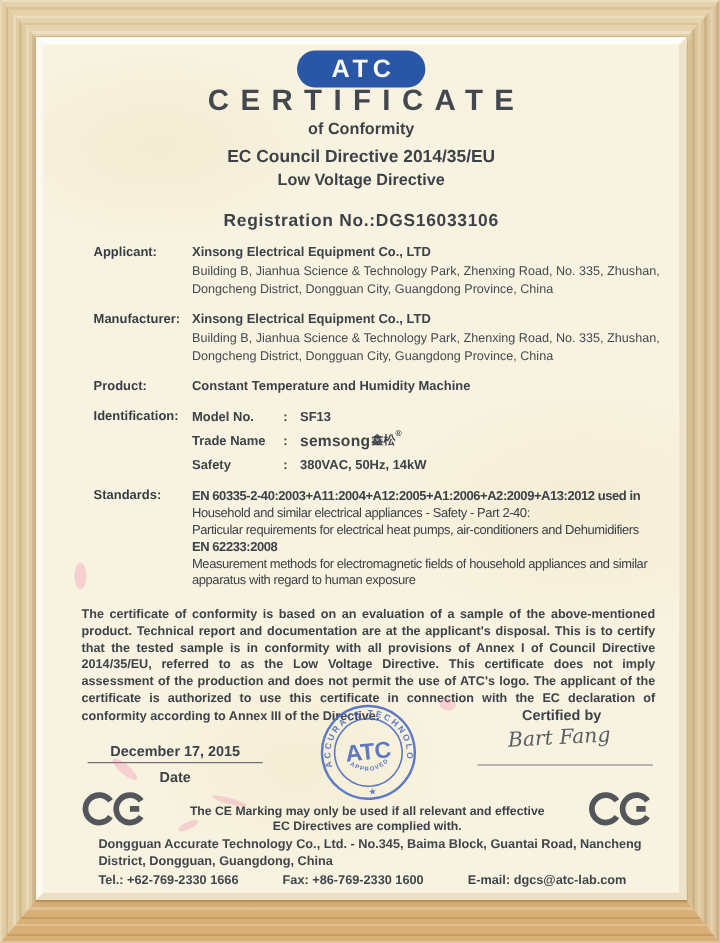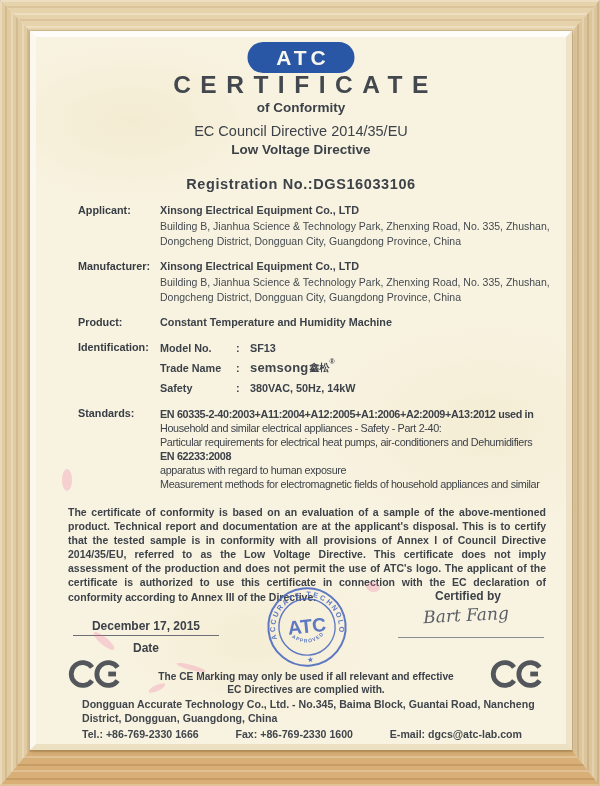--- a/index.html
+++ b/index.html
@@ -41,21 +41,21 @@
   .center { text-align:center; }
 
   
   .logo-pill { position:absolute; top:5px; left:50%; transform:translateX(-50%);
     width:107px; height:31px; border-radius:16px; background:#2a57a5; z-index:2;
     display:flex; align-items:center; justify-content:center; }
   .logo-pill span { color:#f7f6ef; font-weight:bold; font-size:21px; letter-spacing:4px; padding-left:4px; }
   .cert-title { position:absolute; top:34px; left:0; right:0; z-index:1;
     font-size:24.5px; font-weight:bold; letter-spacing:9.5px; padding-left:9px; color:#43484e; }
   .sub1 { position:absolute; top:63px;  left:0; right:0; font-size:13.5px; font-weight:bold; }
-  .sub2 { position:absolute; top:86px;  left:0; right:0; font-size:14.5px; font-weight:normal; }
+  .sub2 { position:absolute; top:86px;  left:0; right:0; font-size:14.5px; font-weight:bold; }
   .sub3 { position:absolute; top:105px; left:0; right:0; font-size:13.5px; font-weight:bold; }
   .reg  { position:absolute; top:139px; left:0; right:0; font-size:14.5px; font-weight:bold; letter-spacing:.6px; }
 
   
   .info { position:absolute; top:167px; left:42px; right:14px; }
   .row { display:grid; grid-template-columns:82px 1fr; }
   .row-label { font-size:10.8px; font-weight:bold; color:#383d44; }
   .co-name { font-size:10.8px; font-weight:bold; }
   .co-addr { font-size:10.5px; line-height:14.5px; margin-top:3px; color:#454a50; }
   .mb12 { margin-bottom:12px; } .mb13 { margin-bottom:13px; }
@@ -170,22 +170,22 @@
         </div>
       </div>
 
       <div class="row">
         <div class="row-label">Standards:</div>
         <div class="std-lines">
           <div class="std-b">EN 60335-2-40:2003+A11:2004+A12:2005+A1:2006+A2:2009+A13:2012 used in</div>
           <div>Household and similar electrical appliances - Safety - Part 2-40:</div>
           <div>Particular requirements for electrical heat pumps, air-conditioners and Dehumidifiers</div>
           <div class="std-b">EN 62233:2008</div>
+          <div>Measurement methods for electromagnetic fields of household appliances and similar</div>
           <div>apparatus with regard to human exposure</div>
-          <div>Measurement methods for electromagnetic fields of household appliances and similar</div>
         </div>
       </div>
     </div>
 
     <div class="decl">The certificate of conformity is based on an evaluation of a sample of the above-mentioned product. Technical report and documentation are at the applicant's disposal. This is to certify that the tested sample is in conformity with all provisions of Annex I of Council Directive 2014/35/EU, referred to as the Low Voltage Directive. This certificate does not imply assessment of the production and does not permit the use of ATC's logo. The applicant of the certificate is authorized to use this certificate in connection with the EC declaration of conformity according to Annex III of the Directive.</div>
 
     <div class="sign-area">
       <div class="date-wrap">
         <div class="date-text">December 17, 2015</div>
         <div class="date-line"></div>
@@ -222,21 +222,21 @@
       <svg class="ce-mark" width="54" height="32" viewBox="0 0 118 70">
         <path d="M 52.5,20.7 A 25,25 0 1 0 52.5,49.3" fill="none" stroke="#53565a" stroke-width="10.5"></path>
         <path d="M 108.5,20.7 A 25,25 0 1 0 108.5,49.3" fill="none" stroke="#53565a" stroke-width="10.5"></path>
         <path d="M 88,35 L 105,35" fill="none" stroke="#53565a" stroke-width="10.5"></path>
       </svg>
     </div>
 
     <div class="footer-addr">Dongguan Accurate Technology Co., Ltd. - No.345, Baima Block, Guantai Road, Nancheng District, Dongguan, Guangdong, China</div>
 
     <div class="contacts">
-      <span>Tel.: +86-769-2330 1666</span>
+      <span>Tel.: +62-769-2330 1666</span>
       <span>Fax: +86-769-2330 1600</span>
       <span>E-mail: dgcs@atc-lab.com</span>
     </div>
 
     <div class="pink p1"></div>
     <div class="pink p2"></div>
     <div class="pink p3"></div>
     <div class="pink p4"></div>
     <div class="pink p5"></div>
   </div>

